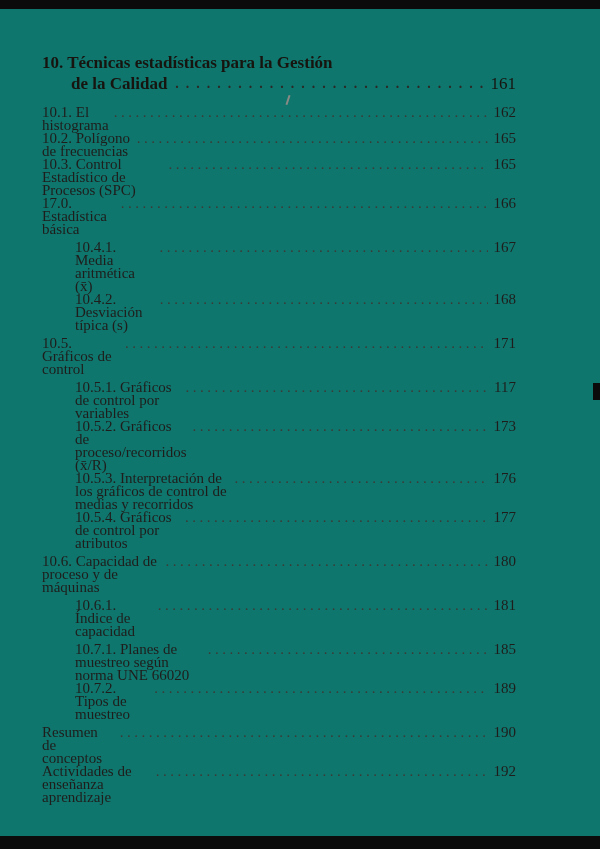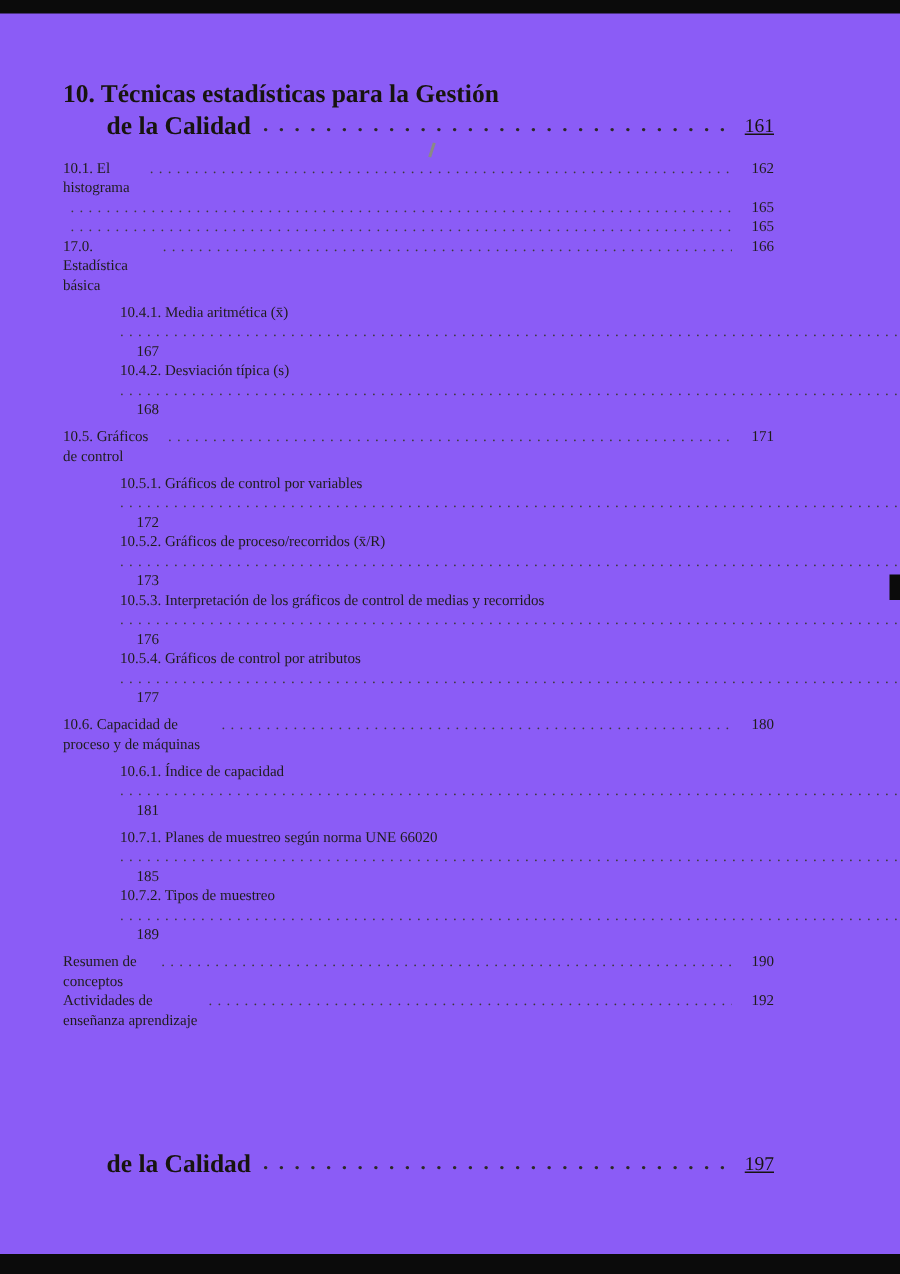--- a/index.html
+++ b/index.html
@@ -3,21 +3,21 @@
 <meta charset="utf-8">
 <style>
   * { margin: 0; padding: 0; box-sizing: border-box; }
   html, body { background: #e8e6e2; }
   body { font-family: "Liberation Serif", "DejaVu Serif", serif; }
 
   .sheet {
     position: relative;
     width: 600px;
     height: 849px;
-    background: #8b5cf6;
+    background: #0f766e;
     overflow: hidden;
     color: #1f1d1b;
     margin: 0 auto;
   }
 
   
   .scan-top    { position: absolute; top: 0; left: 0; width: 100%; height: 9px;  background: #0b0b0b; }
   .scan-bottom { position: absolute; bottom: 0; left: 0; width: 100%; height: 13px; background: #0b0b0b; }
   .scan-right  { position: absolute; right: 0; top: 383px; width: 7px; height: 17px; background: #0b0b0b; }
   .scan-slash  { position: absolute; left: 287px; top: 95px; width: 2px; height: 10px; background: #8a8a85; transform: rotate(18deg); }
@@ -41,25 +41,25 @@
   .heading-line2-row {
     display: flex;
     align-items: flex-end;
     padding-left: 29px;
   }
   .heading-line2 { white-space: nowrap; }
 
   .toc-row {
     display: flex;
     align-items: baseline;
-    font-size: 10px;
+    font-size: 15px;
     line-height: 13px;
   }
   .toc-row.gap { margin-top: 5px; }
-  .toc-row.lvl2 { padding-left: 33px; flex-direction: column; }
+  .toc-row.lvl2 { padding-left: 33px; }
   .toc-label { white-space: normal; }
 
   .leader {
     flex: 1 1 auto;
     overflow: hidden;
     white-space: nowrap;
     margin: 0 2px 0 5px;
     min-width: 10px;
     color: #3c3a36;
   }
@@ -84,22 +84,21 @@
   }
 
   .pagenum {
     flex: 0 0 auto;
     min-width: 26px;
     text-align: right;
     white-space: nowrap;
   }
   .heading-page {
     font-weight: normal;
-    font-size: 13px;
-    text-decoration: underline;
+    font-size: 17px;
   }
 </style>
 </head>
 <body>
 
 <div class="sheet">
 
   <div class="scan-top"></div>
   <div class="scan-slash"></div>
 
@@ -114,24 +113,26 @@
           <span class="pagenum heading-page">161</span>
         </div>
       </div>
       <div class="entries">
           <div class="toc-row lvl1">
             <span class="toc-label">10.1. El histograma</span>
             <span class="leader"></span>
             <span class="pagenum">162</span>
           </div>
           <div class="toc-row lvl1">
+            <span class="toc-label">10.2. Polígono de frecuencias</span>
             <span class="leader"></span>
             <span class="pagenum">165</span>
           </div>
           <div class="toc-row lvl1">
+            <span class="toc-label">10.3. Control Estadístico de Procesos (SPC)</span>
             <span class="leader"></span>
             <span class="pagenum">165</span>
           </div>
           <div class="toc-row lvl1">
             <span class="toc-label">17.0. Estadística básica</span>
             <span class="leader"></span>
             <span class="pagenum">166</span>
           </div>
           <div class="toc-row lvl2 gap">
             <span class="toc-label">10.4.1. Media aritmética (x̄)</span>
@@ -144,21 +145,21 @@
             <span class="pagenum">168</span>
           </div>
           <div class="toc-row lvl1 gap">
             <span class="toc-label">10.5. Gráficos de control</span>
             <span class="leader"></span>
             <span class="pagenum">171</span>
           </div>
           <div class="toc-row lvl2 gap">
             <span class="toc-label">10.5.1. Gráficos de control por variables</span>
             <span class="leader"></span>
-            <span class="pagenum">172</span>
+            <span class="pagenum">117</span>
           </div>
           <div class="toc-row lvl2">
             <span class="toc-label">10.5.2. Gráficos de proceso/recorridos (x̄/R)</span>
             <span class="leader"></span>
             <span class="pagenum">173</span>
           </div>
           <div class="toc-row lvl2">
             <span class="toc-label">10.5.3. Interpretación de los gráficos de control de medias y recorridos</span>
             <span class="leader"></span>
             <span class="pagenum">176</span>

